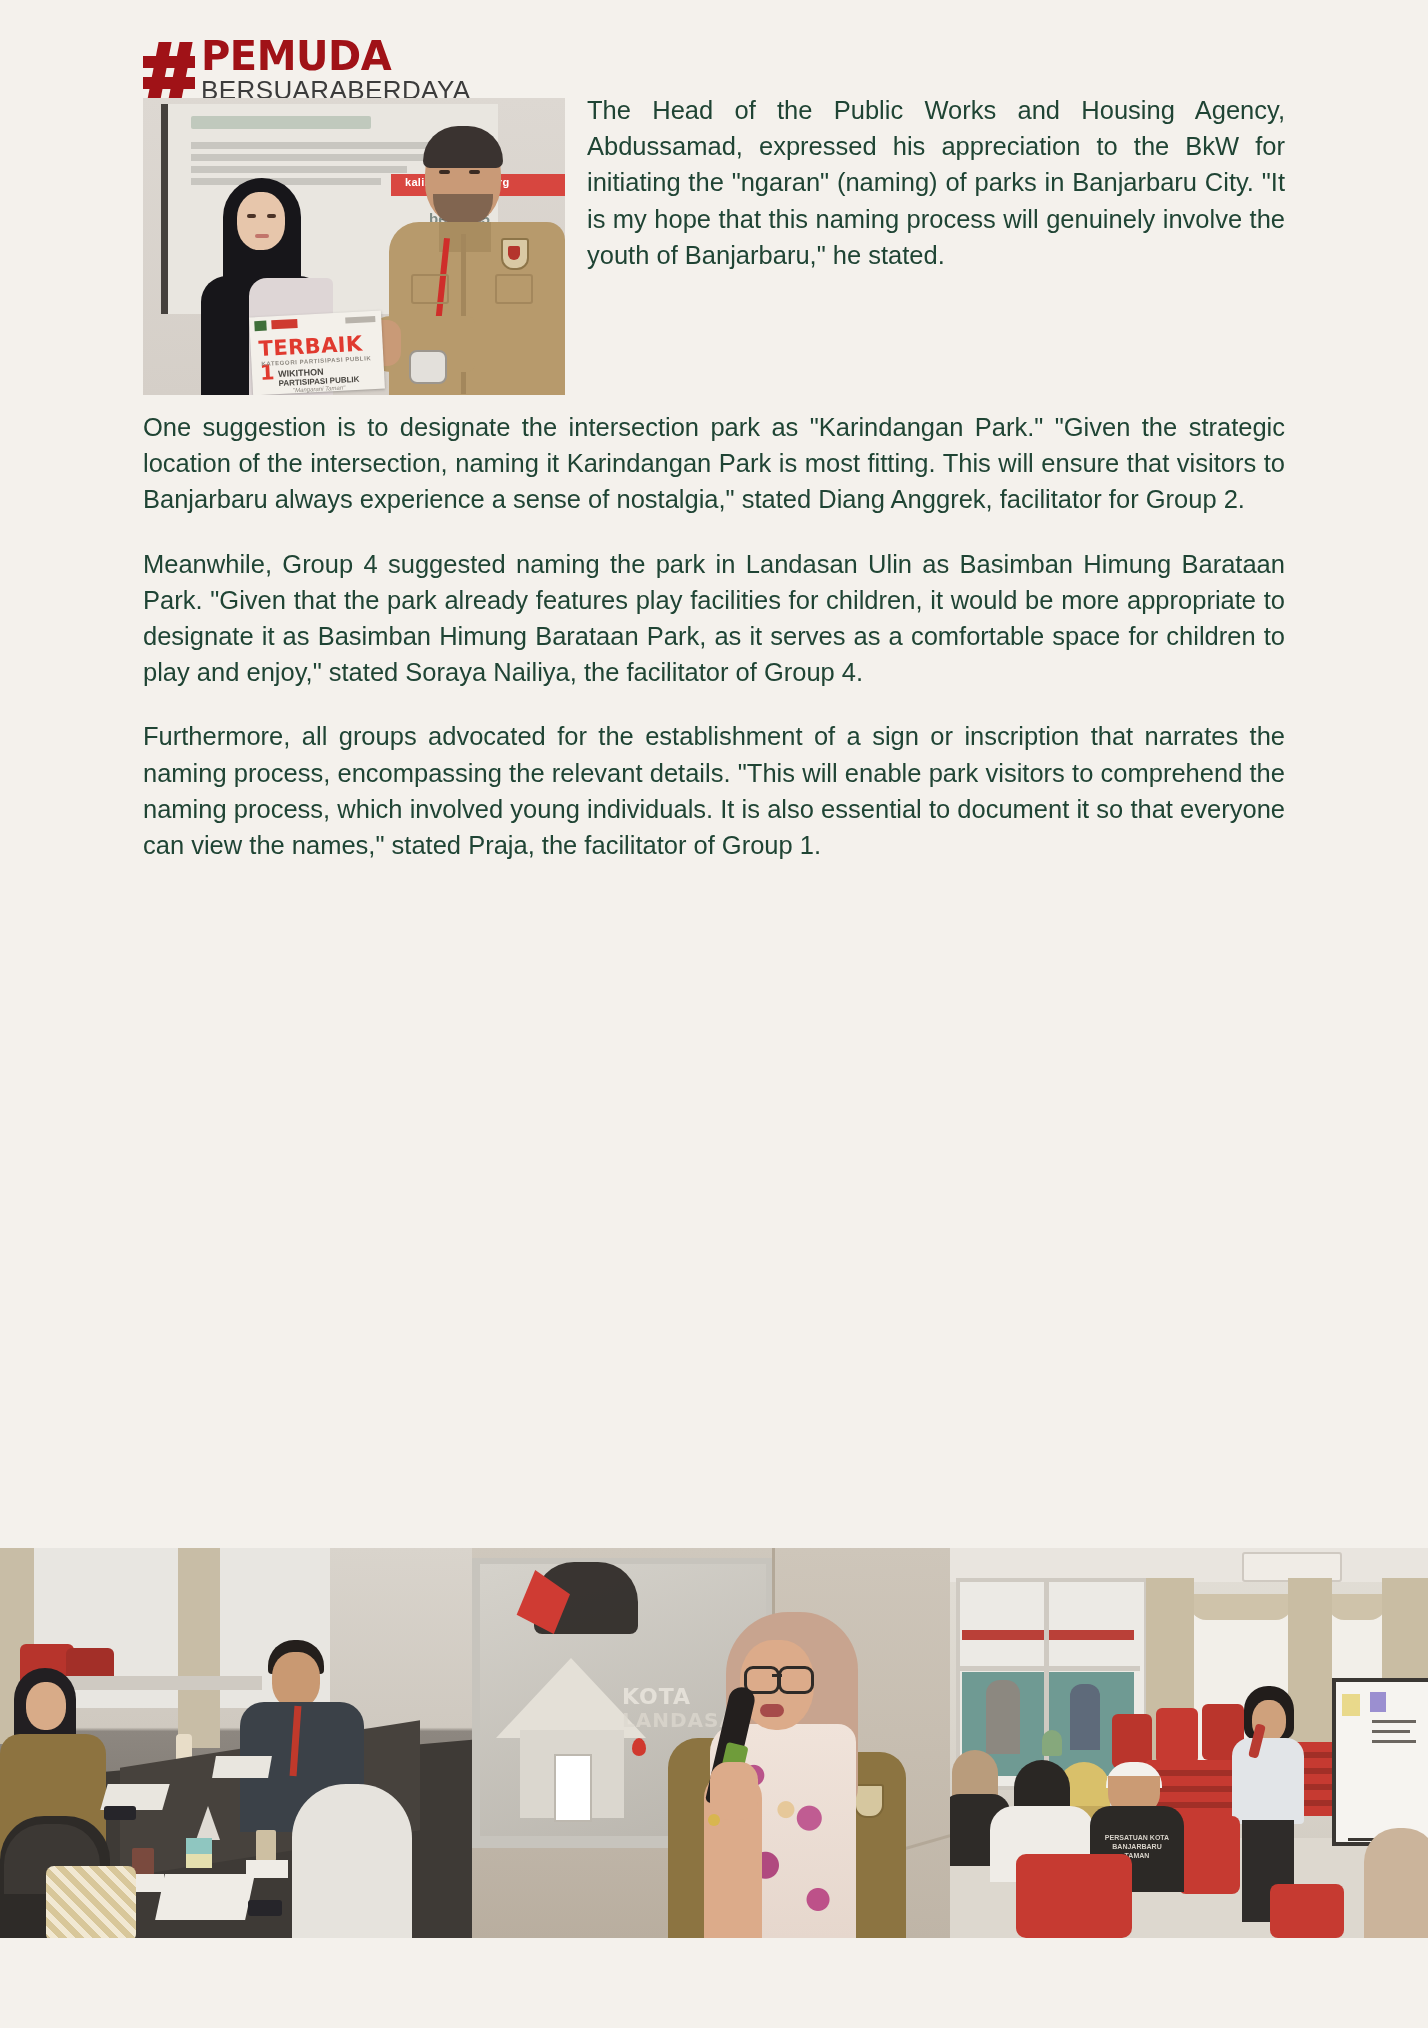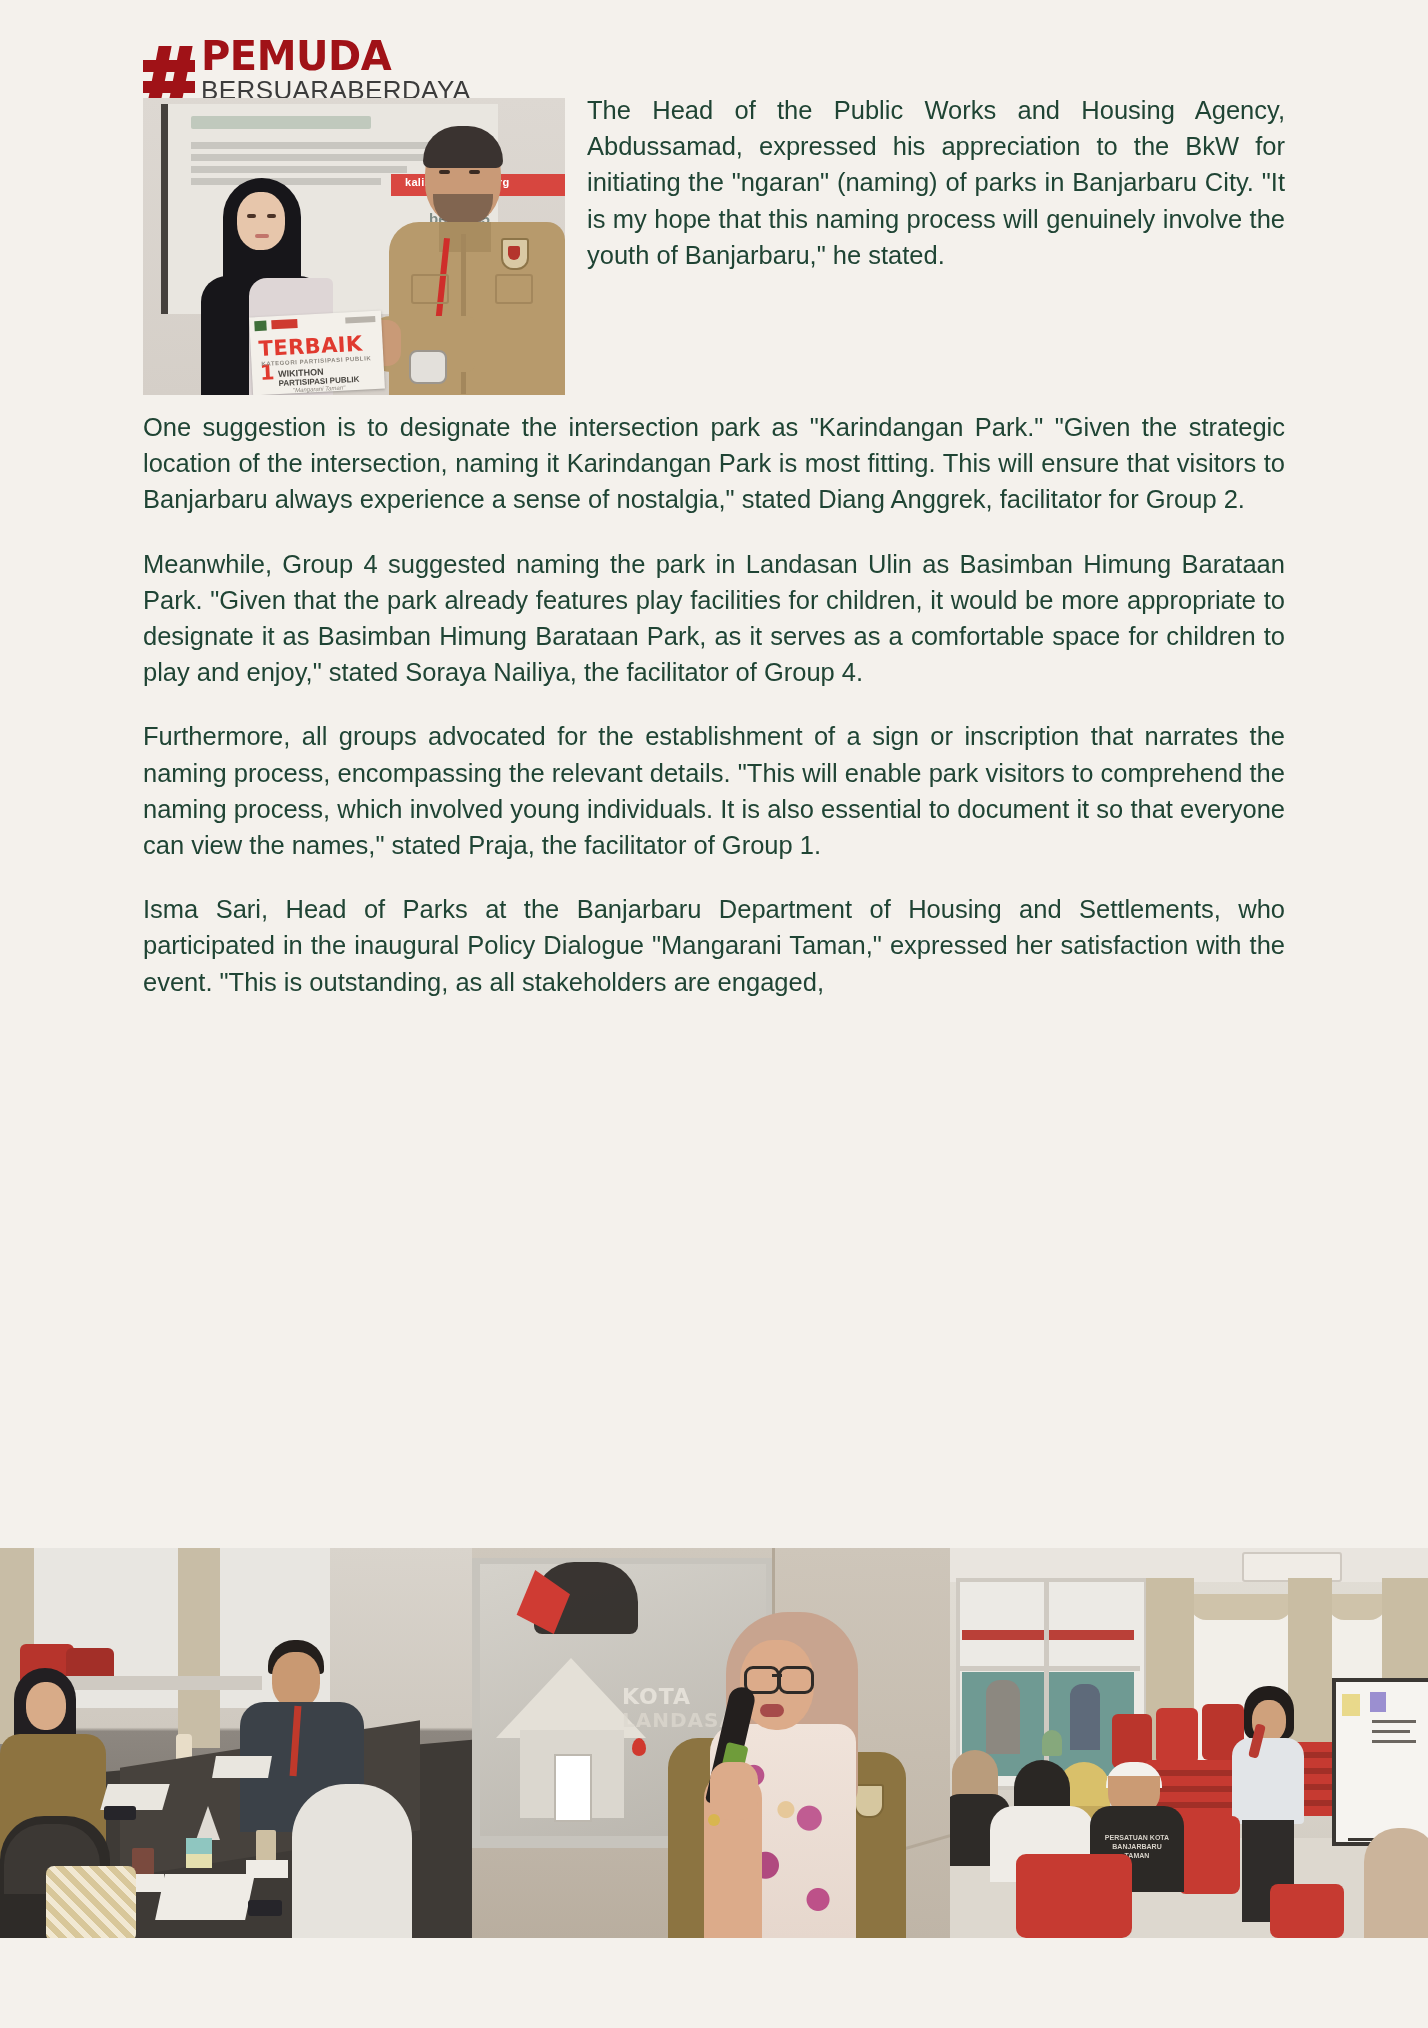--- a/index.html
+++ b/index.html
@@ -25,21 +25,21 @@
   }
 
   
   .header {
     padding: 38px 0 0 143px;
     height: 92px;
     box-sizing: border-box;
   }
   .logo {
     display: flex;
-    align-items: flex-end;
+    align-items: center;
   }
   .logo-hash {
     position: relative;
     width: 52px;
     height: 58px;
     margin-right: 6px;
     flex: 0 0 auto;
   }
   .logo-hash .bar {
     position: absolute;
@@ -382,21 +382,20 @@
           <b class="pA-certl4">"Mangarani Taman"</b>
         </span>
       </div>
 
       <p>The Head of the Public Works and Housing Agency, Abdussamad, expressed his appreciation to the BkW for initiating the "ngaran" (naming) of parks in Banjarbaru City. "It is my hope that this naming process will genuinely involve the youth of Banjarbaru," he stated.</p>
     </div>
 
     <p>One suggestion is to designate the intersection park as "Karindangan Park." "Given the strategic location of the intersection, naming it Karindangan Park is most fitting. This will ensure that visitors to Banjarbaru always experience a sense of nostalgia," stated Diang Anggrek, facilitator for Group 2.</p>
     <p>Meanwhile, Group 4 suggested naming the park in Landasan Ulin as Basimban Himung Barataan Park. "Given that the park already features play facilities for children, it would be more appropriate to designate it as Basimban Himung Barataan Park, as it serves as a comfortable space for children to play and enjoy," stated Soraya Nailiya, the facilitator of Group 4.</p>
     <p>Furthermore, all groups advocated for the establishment of a sign or inscription that narrates the naming process, encompassing the relevant details. "This will enable park visitors to comprehend the naming process, which involved young individuals. It is also essential to document it so that everyone can view the names," stated Praja, the facilitator of Group 1.</p>
-    <p>Isma Sari, Head of Parks at the Banjarbaru Department of Housing and Settlements, who participated in the inaugural Policy Dialogue "Mangarani Taman," expressed her satisfaction with the event. "This is outstanding, as all stakeholders are engaged,</p>
   </div>
 
   <div class="photo-strip" style="top:1548px;">
 
     <div class="strip-cell cell-1">
       <span class="ph pB-bg"></span>
       <span class="ph pB-window"></span>
       <span class="ph pB-curtainL"></span>
       <span class="ph pB-curtainR"></span>
       <span class="ph pB-redchair"></span>

